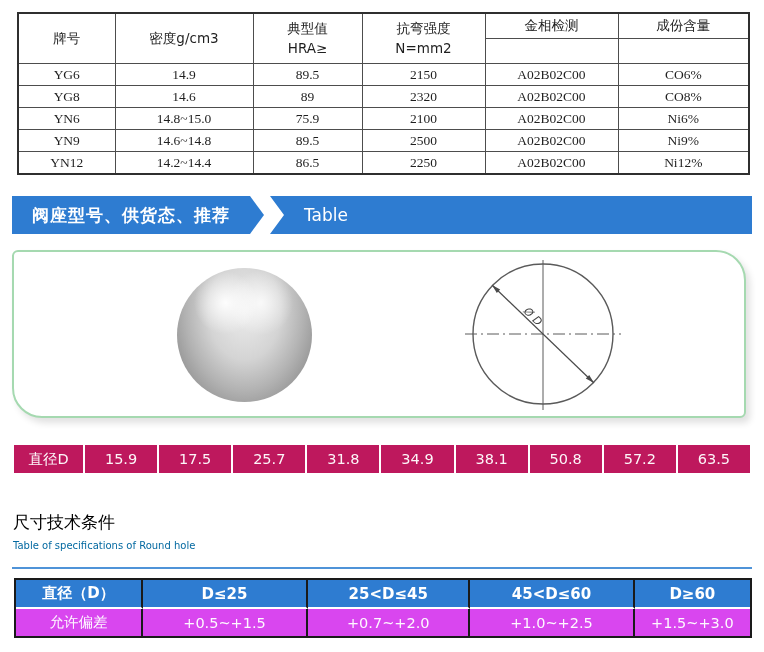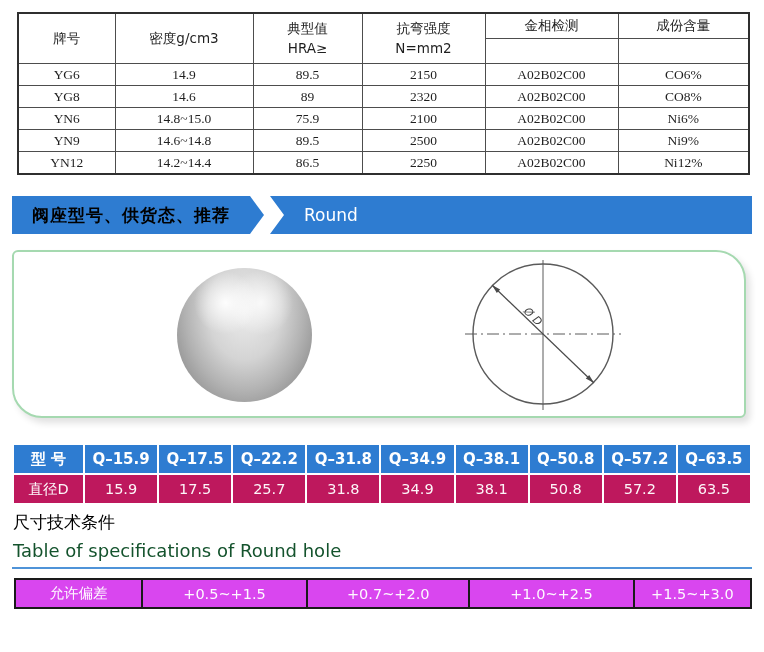--- a/index.html
+++ b/index.html
@@ -20,21 +20,21 @@
   }
   .spec-table tr.hrow td{height:24px;}
   .spec-table td.merged{height:50px;}
   .spec-table tr.drow td{height:21px;font-family:Liberation Serif, serif;}
   
   .banner{position:absolute;left:12px;top:196px;width:740px;height:38px;}
   .banner-left{
     position:absolute;left:0;top:0;width:252px;height:100%;background:#2e7cd1;
     clip-path:polygon(0 0,calc(100% - 14px) 0,100% 50%,calc(100% - 14px) 100%,0 100%);
     display:flex;align-items:center;padding-left:20px;box-sizing:border-box;
-    color:#000000;font-weight:bold;font-size:17px;letter-spacing:1px;
+    color:#ffffff;font-weight:bold;font-size:17px;letter-spacing:1px;
   }
   .banner-right{
     position:absolute;left:258px;top:0;right:0;height:100%;background:#2e7cd1;
     clip-path:polygon(0 0,100% 0,100% 100%,0 100%,14px 50%);
     display:flex;align-items:center;padding-left:34px;box-sizing:border-box;
     color:#fff;font-size:17px;
   }
   
   .panel{
     position:absolute;left:12px;top:250px;width:734px;height:168px;
@@ -55,21 +55,21 @@
     position:absolute;left:12px;top:443px;width:740px;
     border-collapse:collapse;table-layout:fixed;
   }
   .model-table td{
     border:2px solid #ffffff;text-align:center;vertical-align:middle;padding:0;
   }
   .model-table tr.mh td{background:#2e7cd1;color:#fff;font-weight:bold;font-size:15px;height:28px;}
   .model-table tr.md td{background:#be185d;color:rgba(255,255,255,0.96);font-size:14.5px;height:28px;}
   
   .title-cn{position:absolute;left:13px;top:511px;font-size:17px;color:#000000;}
-  .title-en{position:absolute;left:13px;top:540px;font-size:18px;color:#14532d;}
+  .title-en{position:absolute;left:13px;top:540px;font-size:10px;color:#0369a1;}
   .rule{position:absolute;left:12px;top:567px;width:740px;height:2px;background:#4f93d8;}
   
   .tol-table{
     position:absolute;left:14px;top:578px;width:738px;
     border-collapse:separate;border-spacing:0;table-layout:fixed;
     border:2px solid #1a1a1a;
   }
   .tol-table td{
     text-align:center;vertical-align:middle;padding:0;
     border-right:2px solid #1a1a1a;
@@ -150,21 +150,21 @@
     <td>Ni12%</td>
   </tr>
 </tbody>
   </table>
 
 <div class="banner">
   <div class="banner-left">
     <span>阀座型号、供货态、推荐</span>
   </div>
   <div class="banner-right">
-    <span>Round</span>
+    <span>Table</span>
   </div>
 </div>
 
 <div class="panel">
   <div class="sphere"></div>
   <svg class="diagram" width="180" height="156" viewBox="0 0 180 156">
     <circle cx="86" cy="76" r="70" fill="none" stroke="#5a5a5a" stroke-width="1.4"></circle>
     <line x1="86" y1="2" x2="86" y2="152" stroke="#5a5a5a" stroke-width="1"></line>
     <line x1="8" y1="76" x2="164" y2="76" stroke="#5a5a5a" stroke-width="1" stroke-dasharray="12 4 2 4"></line>
     <line x1="35" y1="27" x2="137" y2="125" stroke="#4a4a4a" stroke-width="1.2"></line>
@@ -181,32 +181,20 @@
       <col>
       <col>
       <col>
       <col>
       <col>
       <col>
       <col>
       <col>
   </colgroup>
   <tbody>
-      <tr class="mh">
-    <td>型 号</td>
-    <td>Q–15.9</td>
-    <td>Q–17.5</td>
-    <td>Q–22.2</td>
-    <td>Q–31.8</td>
-    <td>Q–34.9</td>
-    <td>Q–38.1</td>
-    <td>Q–50.8</td>
-    <td>Q–57.2</td>
-    <td>Q–63.5</td>
-  </tr>
   <tr class="md">
     <td>直径D</td>
     <td>15.9</td>
     <td>17.5</td>
     <td>25.7</td>
     <td>31.8</td>
     <td>34.9</td>
     <td>38.1</td>
     <td>50.8</td>
     <td>57.2</td>
@@ -221,20 +209,27 @@
 
 <table class="tol-table">
   <colgroup>
     <col style="width:17.3%">
       <col style="width:22.5%">
       <col style="width:22.1%">
     <col style="width:22.4%">
       <col style="width:15.7%">
   </colgroup>
   <tbody>
+      <tr class="th">
+    <td>直径（D）</td>
+    <td>D≤25</td>
+    <td>25&lt;D≤45</td>
+    <td>45&lt;D≤60</td>
+    <td>D≥60</td>
+  </tr>
   <tr class="td2">
     <td>允许偏差</td>
     <td>+0.5~+1.5</td>
     <td>+0.7~+2.0</td>
     <td>+1.0~+2.5</td>
     <td>+1.5~+3.0</td>
   </tr>
 </tbody>
   </table>
 

